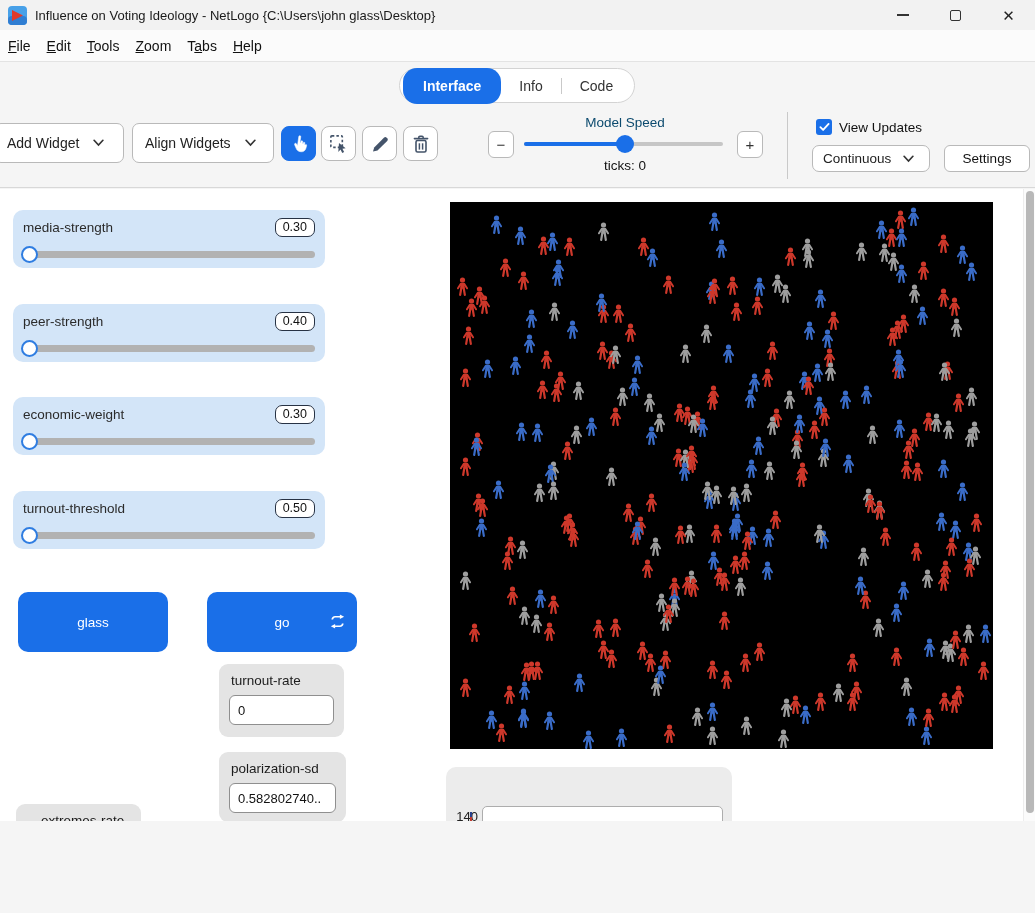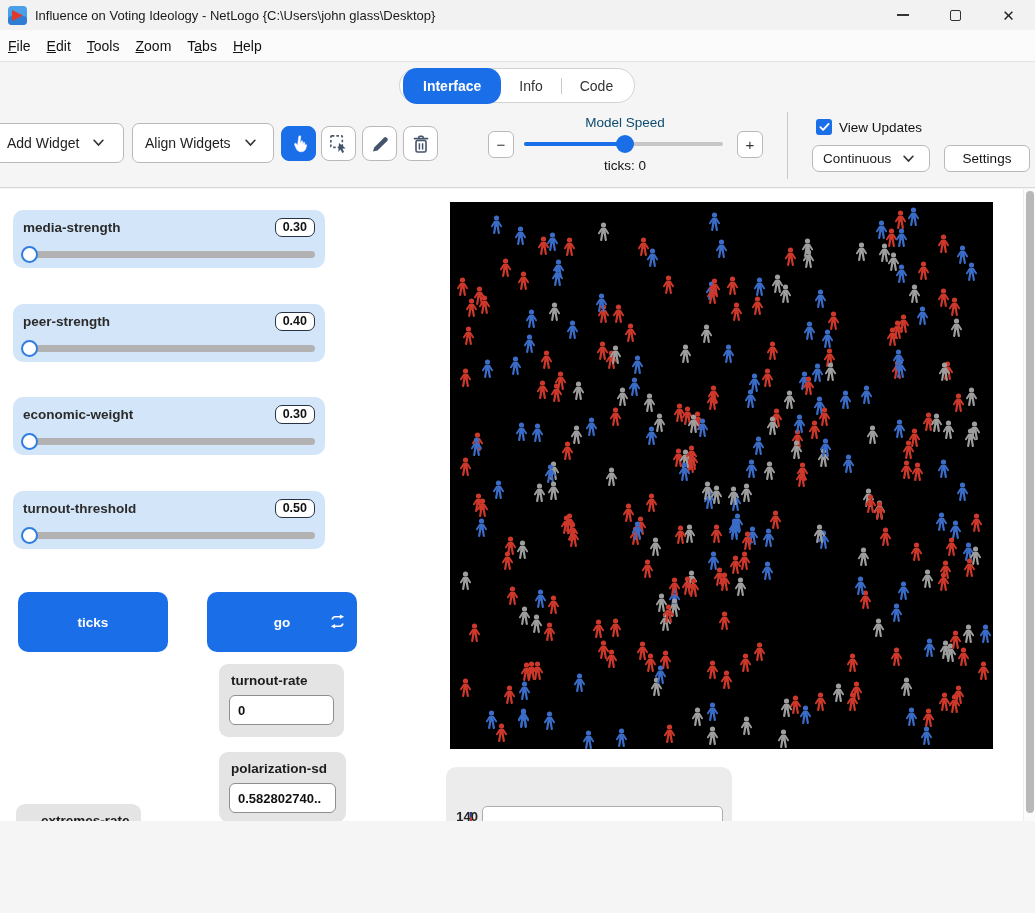--- a/index.html
+++ b/index.html
@@ -75,21 +75,21 @@
   .checkbox { width:16px; height:16px; background:#1a6fe8; border-radius:3px;
               display:flex; align-items:center; justify-content:center; }
   .chk-label { font-size:13.5px; color:#111; }
   #sel-updates { left:812px; top:82px; height:27px; width:118px; font-size:13.5px; padding:0 10px; gap:12px; }
   .settings-btn { position:absolute; left:944px; top:82px; width:86px; height:27px;
                   background:#fff; border:1px solid #b9b9b9; border-radius:6px;
                   font-size:13.5px; color:#111; display:flex; align-items:center; justify-content:center; }
 
   
   .canvas { position:absolute; left:0; top:189px; width:1035px; height:632px;
-            background:#fff; overflow:hidden;font-weight:bold; }
+            background:#fff; overflow:hidden; }
 
   .nl-slider { position:absolute; left:13px; width:312px; height:58px;
                background:#d3e5f8; border-radius:10px; padding:8px 10px; }
   #slider-0 { top:21px; } #slider-1 { top:115px; } #slider-2 { top:208px; } #slider-3 { top:302px; }
   .sl-top { display:flex; justify-content:space-between; align-items:flex-start; }
   .sl-name { font-size:13.5px; color:#2b2b2b; margin-top:2px; }
   .sl-value { background:#fff; border:1.6px solid #273244; border-radius:7px;
               font-size:12.5px; color:#111; padding:1px 7px 2px; }
   .sl-track { position:absolute; left:10px; right:10px; bottom:10px; height:7px;
               background:#b2b2b2; border-radius:4px; }
@@ -301,21 +301,21 @@
       <div class="sl-top">
         <span class="sl-name">turnout-threshold</span>
         <span class="sl-value">0.50</span>
       </div>
       <div class="sl-track">
           <div class="sl-handle"></div>
         </div>
     </div>
 
     <div class="nl-button" id="btn-setup">
-      <span>ticks</span>
+      <span>glass</span>
     </div>
     <div class="nl-button" id="btn-go">
       <span>go</span>
       <svg class="forever-icon" viewBox="0 0 20 16">
         <path d="M4.5 6 a3 3 0 0 1 3 -3 h5.5" fill="none" stroke="#fff" stroke-width="1.8"></path>
         <polygon points="12.5,0.6 17,3 12.5,5.4" fill="#fff"></polygon>
         <path d="M15.5 10 a3 3 0 0 1 -3 3 h-5.5" fill="none" stroke="#fff" stroke-width="1.8"></path>
         <polygon points="7.5,10.6 3,13 7.5,15.4" fill="#fff"></polygon>
       </svg>
     </div>

